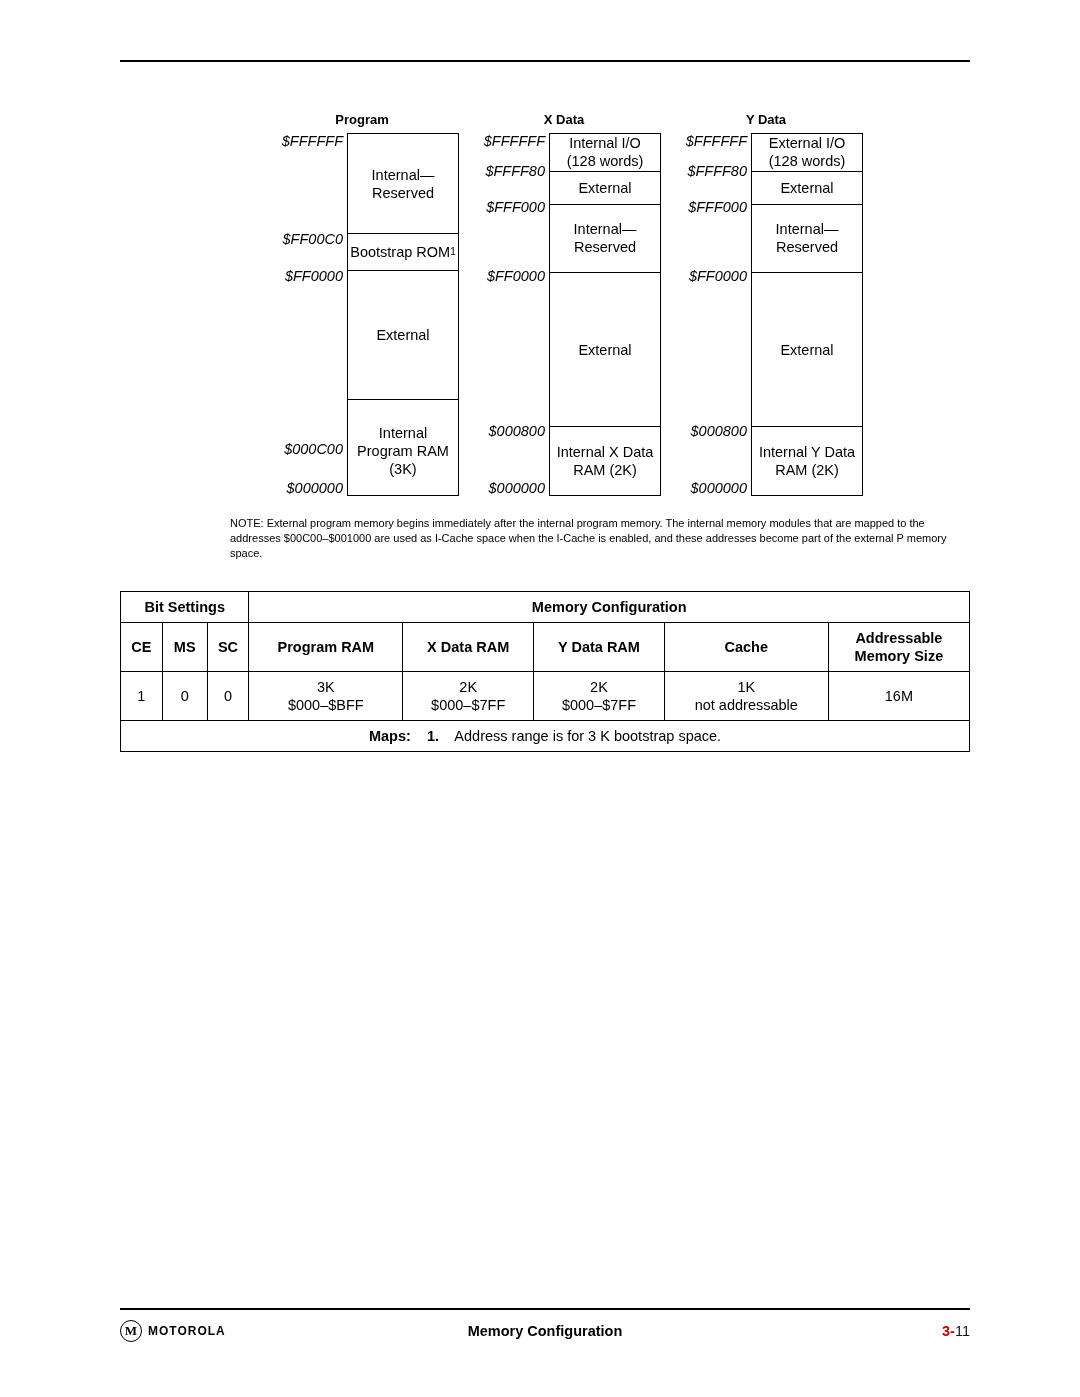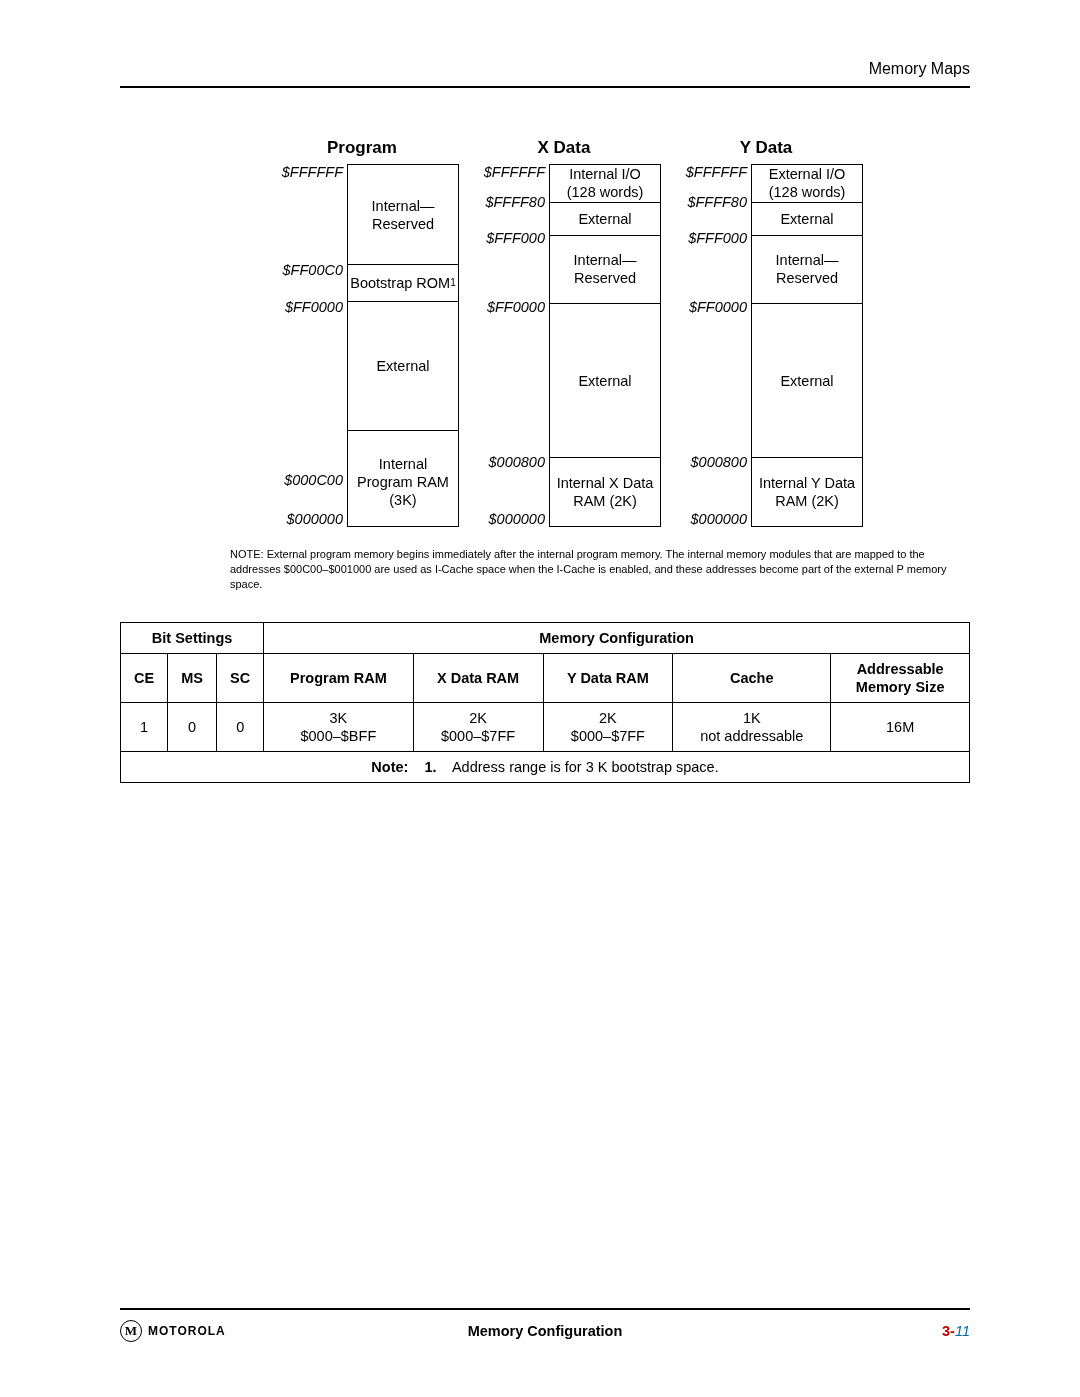--- a/index.html
+++ b/index.html
@@ -54,37 +54,37 @@
   }
   .cell {
     border-bottom:1.5px solid #000;
     display:flex;
     align-items:center;
     justify-content:center;
     text-align:center;
     line-height:1.25;
   }
   .cell:last-child { border-bottom:none; }
-  .col-title { text-align:center; font-weight:bold; margin-bottom:6px; font-size:17px; }
+  .col-title { text-align:center; font-weight:bold; margin-bottom:6px; font-size:13px; }
   sup { font-size: 10px; }
   .note {
     margin: 12px 0 30px 110px;
     font-size:11px;
     line-height:1.35;
     max-width:720px;
   }
   table.config {
     border-collapse:collapse;
     width: 100%;
     font-size:14.5px;
     margin-top: 6px;
   }
   table.config th, table.config td {
     border:1.5px solid #000;
-    padding:6px 7px;
+    padding:6px 0;
     text-align:center;
     vertical-align:middle;
     line-height:1.25;
   }
   table.config th { font-weight:bold; }
   .note-row td { text-align:left; padding-left:14px; }
   .figcap {
     text-align:center;
     font-size:16px;
     margin-top:22px;
@@ -105,27 +105,26 @@
     width:22px; height:22px; border:1.5px solid #000; border-radius:50%;
     display:flex; align-items:center; justify-content:center;
     font-weight:bold; font-size:13px; font-family:serif;
   }
   .logo-text {
     font-weight:bold; letter-spacing:1px; font-size:12px;
     font-family: Arial, sans-serif;
   }
   .footer-center { font-weight:bold; position:absolute; left:0; right:0; text-align:center; pointer-events:none; }
   .page-chap { color:#c00000; font-weight:bold; }
-  .page-num { color:#0369a1;font-style:italic; }
+  .page-num { color:#0f172a; }
 </style>
 </head>
 <body>
 
 <div class="page">
-  <div class="header-title">Memory Maps</div>
   <div class="hr-top"></div>
 
   <div class="memmaps">
 
     <div>
       <div class="col-title">Program</div>
       <div class="map-col">
         <div class="addr-col" id="prog-addrs" style="width: 82px;">
             <span style="top: 0px;">$FFFFFF</span>
             <span style="top: 98px;">$FF00C0</span>
@@ -208,21 +207,21 @@
           <td>0</td>
           <td>0</td>
           <td>3K<br>$000–$BFF</td>
           <td>2K<br>$000–$7FF</td>
           <td>2K<br>$000–$7FF</td>
           <td>1K<br>not addressable</td>
           <td>16M</td>
         </tr>
     <tr class="note-row">
           <td colspan="8">
-      <b>Note:</b>&nbsp;&nbsp;&nbsp;
+      <b>Maps:</b>&nbsp;&nbsp;&nbsp;
       <b>1.</b>&nbsp;&nbsp;&nbsp;
       <span>Address range is for 3 K bootstrap space.</span>
     </td>
         </tr>
   </tbody>
     </table>
 
 </div>
 
 <div class="footer">

